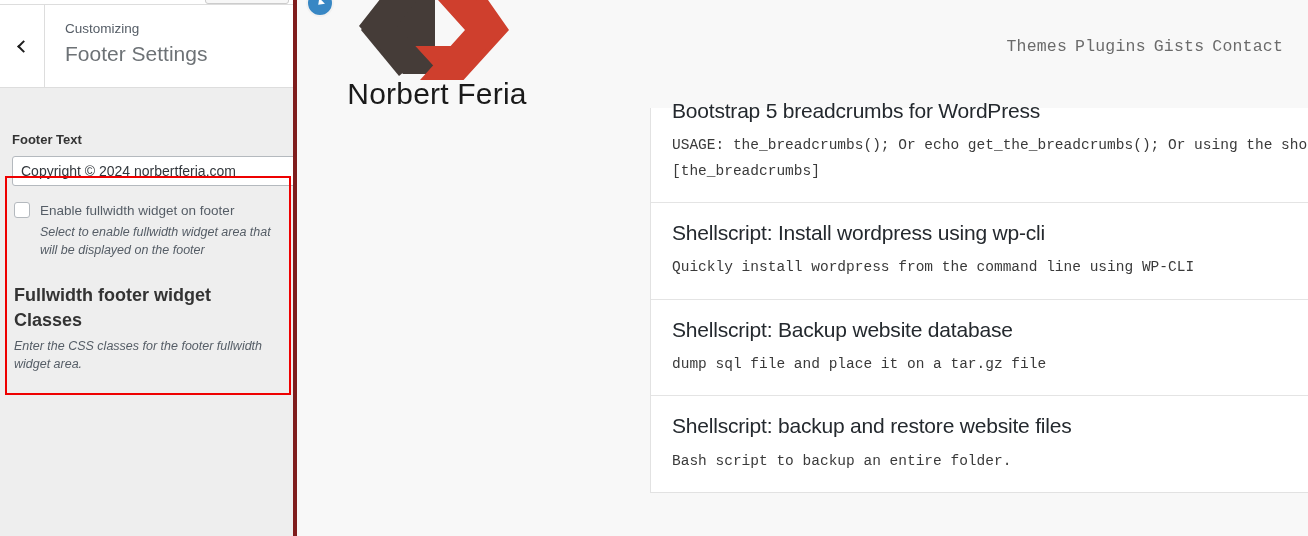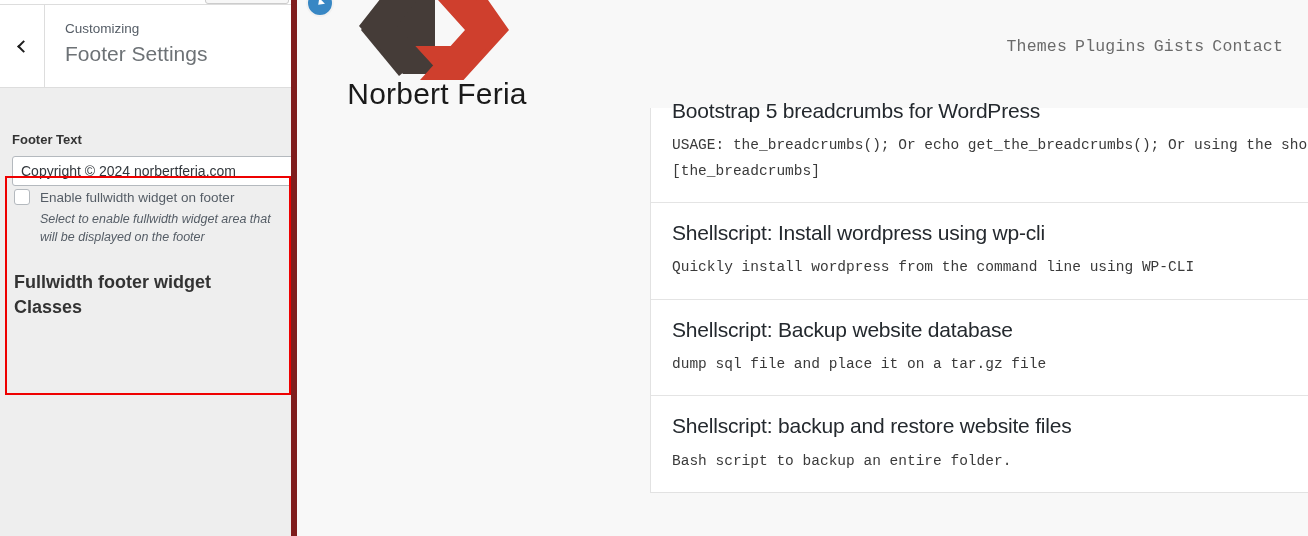--- a/index.html
+++ b/index.html
@@ -9,21 +9,21 @@
     background: #ffffff;
     font-family: "Liberation Sans", sans-serif;
   }
   #app { position: relative; width: 1308px; height: 536px; display: flex; }
 
   
   .sidebar {
     position: relative;
     width: 297px; height: 536px;
     background: #eeeeee;
-    border-right: 6px solid #7f1d1d;
+    border-right: 4px solid #7f1d1d;
     flex: 0 0 297px;
     overflow: hidden;
   }
   .sidebar-topstub {
     position: absolute; top: -26px; left: 205px;
     width: 84px; height: 30px;
     background: #f7f7f7;
     border: 1px solid #cccccc;
     border-radius: 3px;
   }
@@ -80,21 +80,21 @@
   }
 
   
   .redbox {
     position: absolute; top: 176px; left: 5px;
     width: 286px; height: 219px;
     border: 2px solid #ee0000;
     background: transparent;
     pointer-events: none;
   }
-  .redbox-inner { position: absolute; top: 176px; left: 5px; width: 286px; height: 219px; padding: 12px 9px 0 9px; }
+  .redbox-inner { position: absolute; top: 176px; left: 5px; width: 286px; height: 219px; padding: 25px 9px 0 9px; }
 
   .chk-row { display: flex; align-items: flex-start; }
   .chk-box {
     width: 16px; height: 16px; flex: 0 0 16px;
     border: 1px solid #b4b9be; border-radius: 3px;
     background: #ffffff; margin-top: 1px; cursor: pointer;
   }
   .chk-text { margin-left: 10px; }
   .chk-label { font-size: 13.5px; color: #555d66; line-height: 1.3; }
   .chk-desc {
@@ -206,20 +206,21 @@
       <div class="chk-row">
         <span class="chk-box"></span>
         <span class="chk-text">
           <span class="chk-label">Enable fullwidth widget on footer</span>
           <span class="chk-desc" style="display:block">Select to enable fullwidth widget area that will be displayed on the footer</span>
         </span>
       </div>
 
       <div class="grp2">
         <div class="grp2-label">Fullwidth footer widget Classes</div>
+        <div class="grp2-desc">Enter the CSS classes for the footer fullwidth widget area.</div>
       </div>
     </div>
 
     <div class="redbox"></div>
   </div>
 
   <div class="preview">
 
     <div class="blue-toggle">
       <svg width="14" height="14" viewBox="0 0 14 14">

